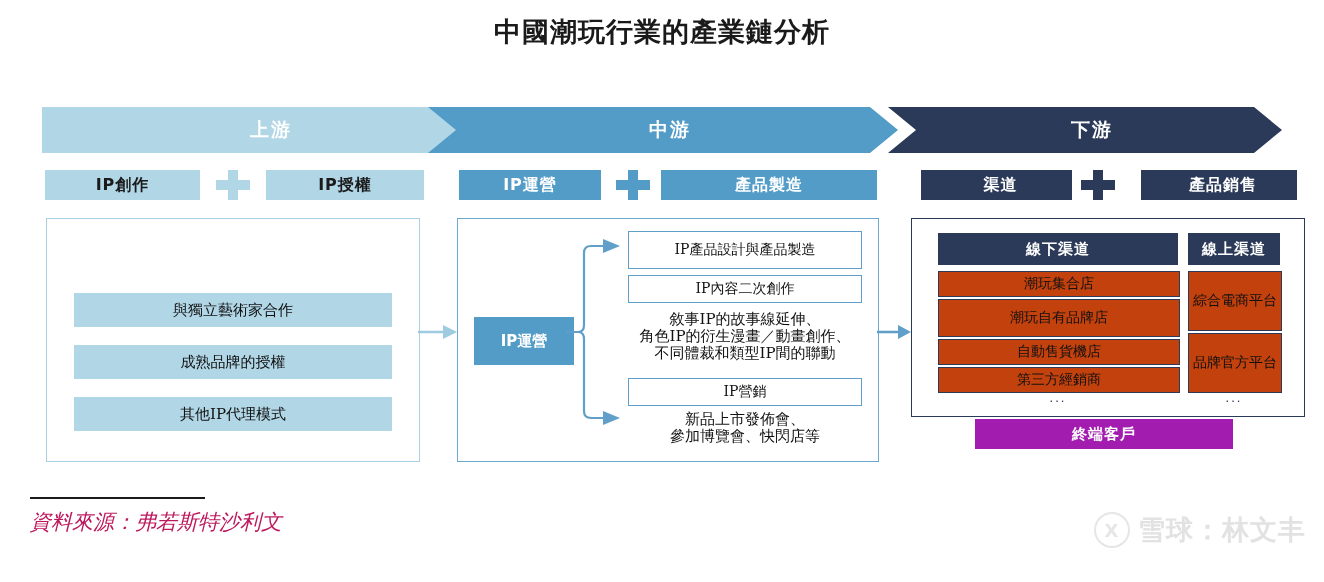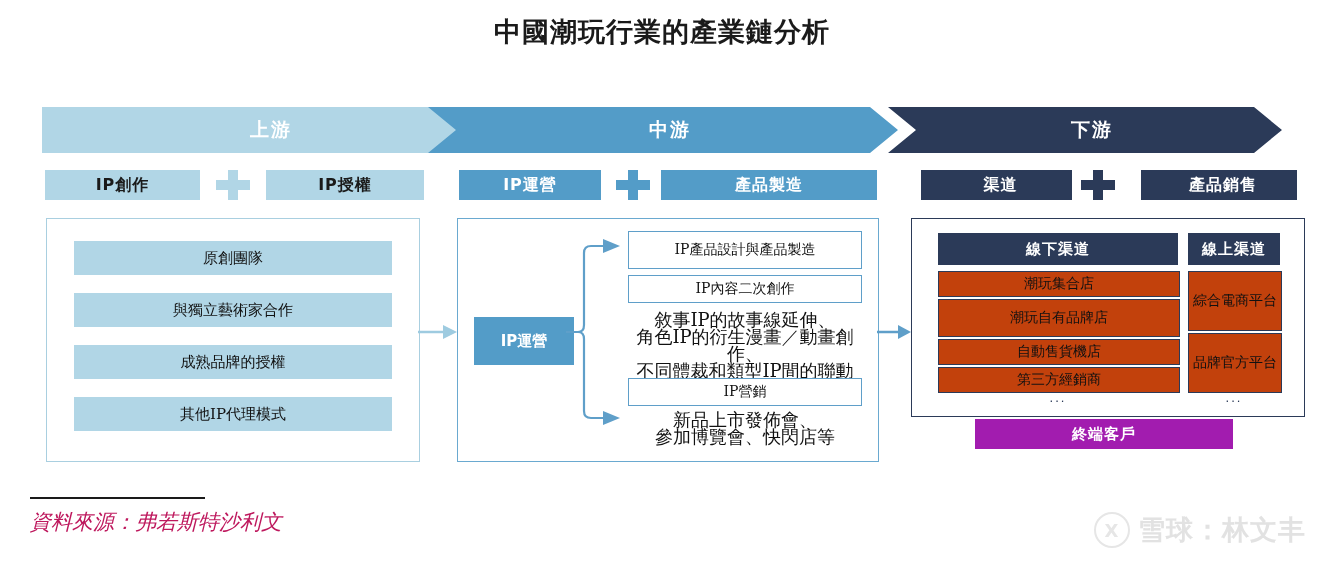--- a/index.html
+++ b/index.html
@@ -76,21 +76,21 @@
   }
   .mid-box{
     position:absolute;left:170px;width:232px;
     border:1px solid #5f9fc9;background:#ffffff;
     display:flex;align-items:center;justify-content:center;
     font-size:14px;color:#111111;text-align:center;
     font-family:"DejaVu Serif","Liberation Serif",serif;
   }
   .mid-note{
     position:absolute;left:162px;width:250px;text-align:center;
-    font-size:18px;line-height:17px;color:#111111;
+    font-size:15px;line-height:17px;color:#111111;
     font-family:"DejaVu Serif","Liberation Serif",serif;
   }
 
   
   .ds-head{
     position:absolute;height:32px;background:#2b3a58;
     display:flex;align-items:center;justify-content:center;
     color:#ffffff;font-weight:700;font-size:15px;letter-spacing:1px;
     font-family:"DejaVu Sans","Liberation Sans",sans-serif;
   }
@@ -154,21 +154,20 @@
 
   <div class="pill md" style="left:459px;width:142px;">IP運營</div>
   <div class="plus md" style="left:616px;"></div>
   <div class="pill md" style="left:661px;width:216px;">產品製造</div>
 
   <div class="pill dk" style="left:921px;width:143px;">渠道</div>
   <div class="plus dk" style="left:1081px;"></div>
   <div class="pill dk" style="left:1141px;width:148px;">產品銷售</div>
 
   <div class="panel lt" style="left:46px;top:218px;width:372px;height:242px;">
-    <div class="up-item" style="top:22px;">原創團隊</div>
     <div class="up-item" style="top:74px;">與獨立藝術家合作</div>
     <div class="up-item" style="top:126px;">成熟品牌的授權</div>
     <div class="up-item" style="top:178px;">其他IP代理模式</div>
   </div>
 
   <div class="panel md" style="left:457px;top:218px;width:420px;height:242px;">
     <div class="ip-op">IP運營</div>
 
     <div class="mid-box" style="top:12px;height:36px;">IP產品設計與產品製造</div>
     <div class="mid-box" style="top:56px;height:26px;">IP內容二次創作</div>

